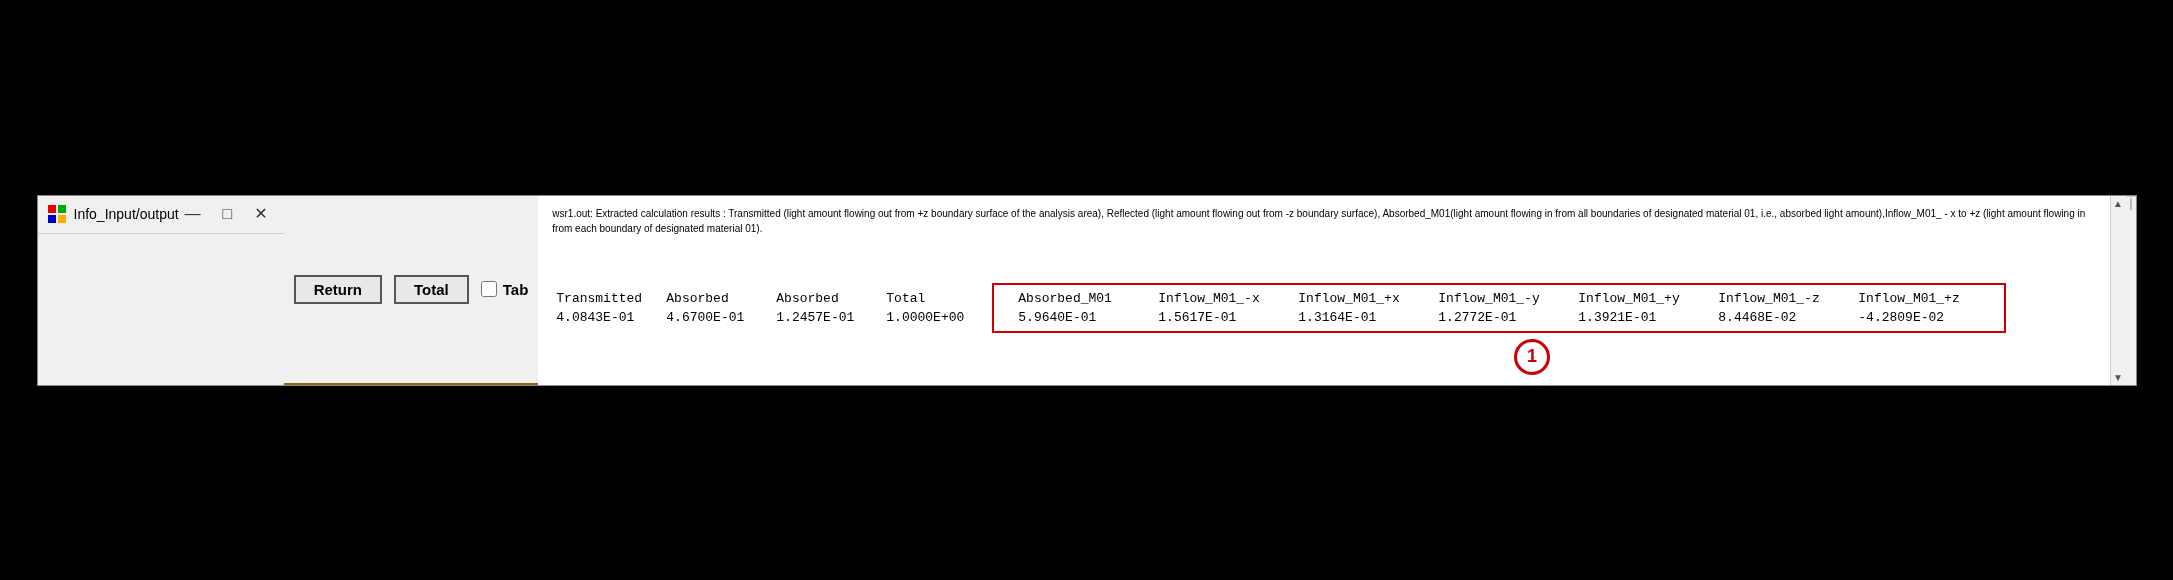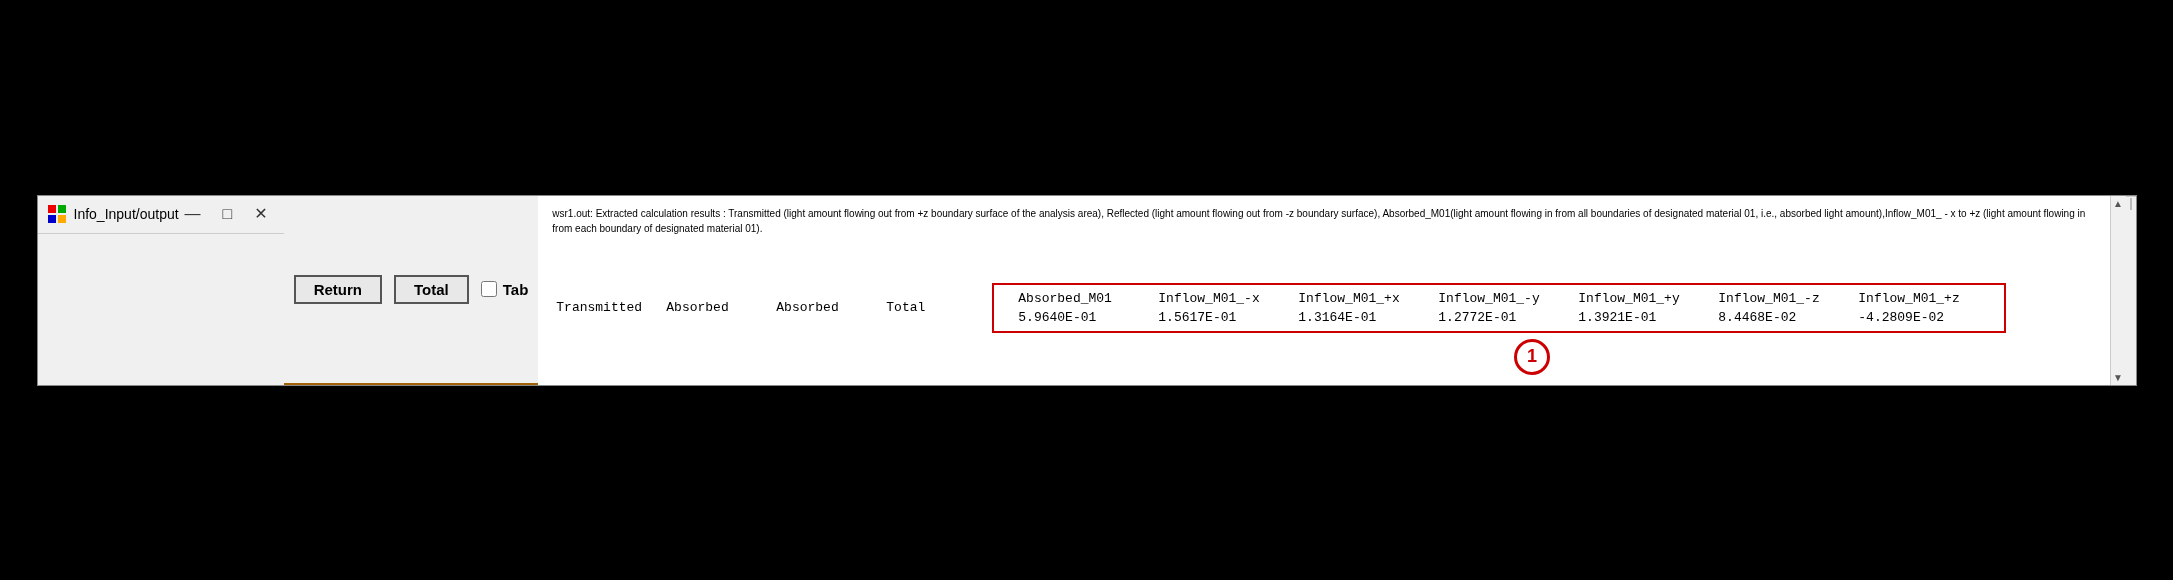--- a/index.html
+++ b/index.html
@@ -272,20 +272,26 @@
     <p class="description-text">wsr1.out: Extracted calculation results : Transmitted (light amount flowing out from +z boundary surface of the analysis area), Reflected (light amount flowing out from -z boundary surface), Absorbed_M01(light amount flowing in from all boundaries of designated material 01, i.e., absorbed light amount),Inflow_M01_ - x to +z (light amount flowing in from each boundary of designated material 01).</p>
 
     <div class="data-table-area">
 
       <div class="main-table">
         <div class="header-row">
           <span class="cell">Transmitted</span>
           <span class="cell">Absorbed</span>
           <span class="cell">Absorbed</span>
           <span class="cell">Total</span>
+        </div>
+        <div class="data-row">
+          <span class="cell">4.0843E-01</span>
+          <span class="cell">4.6700E-01</span>
+          <span class="cell">1.2457E-01</span>
+          <span class="cell">1.0000E+00</span>
         </div>
       </div>
 
       <div class="highlighted-box">
         <div class="highlighted-table">
           <div class="header-row">
             <span class="cell">Absorbed_M01</span>
             <span class="cell">Inflow_M01_-x</span>
             <span class="cell">Inflow_M01_+x</span>
             <span class="cell">Inflow_M01_-y</span>

